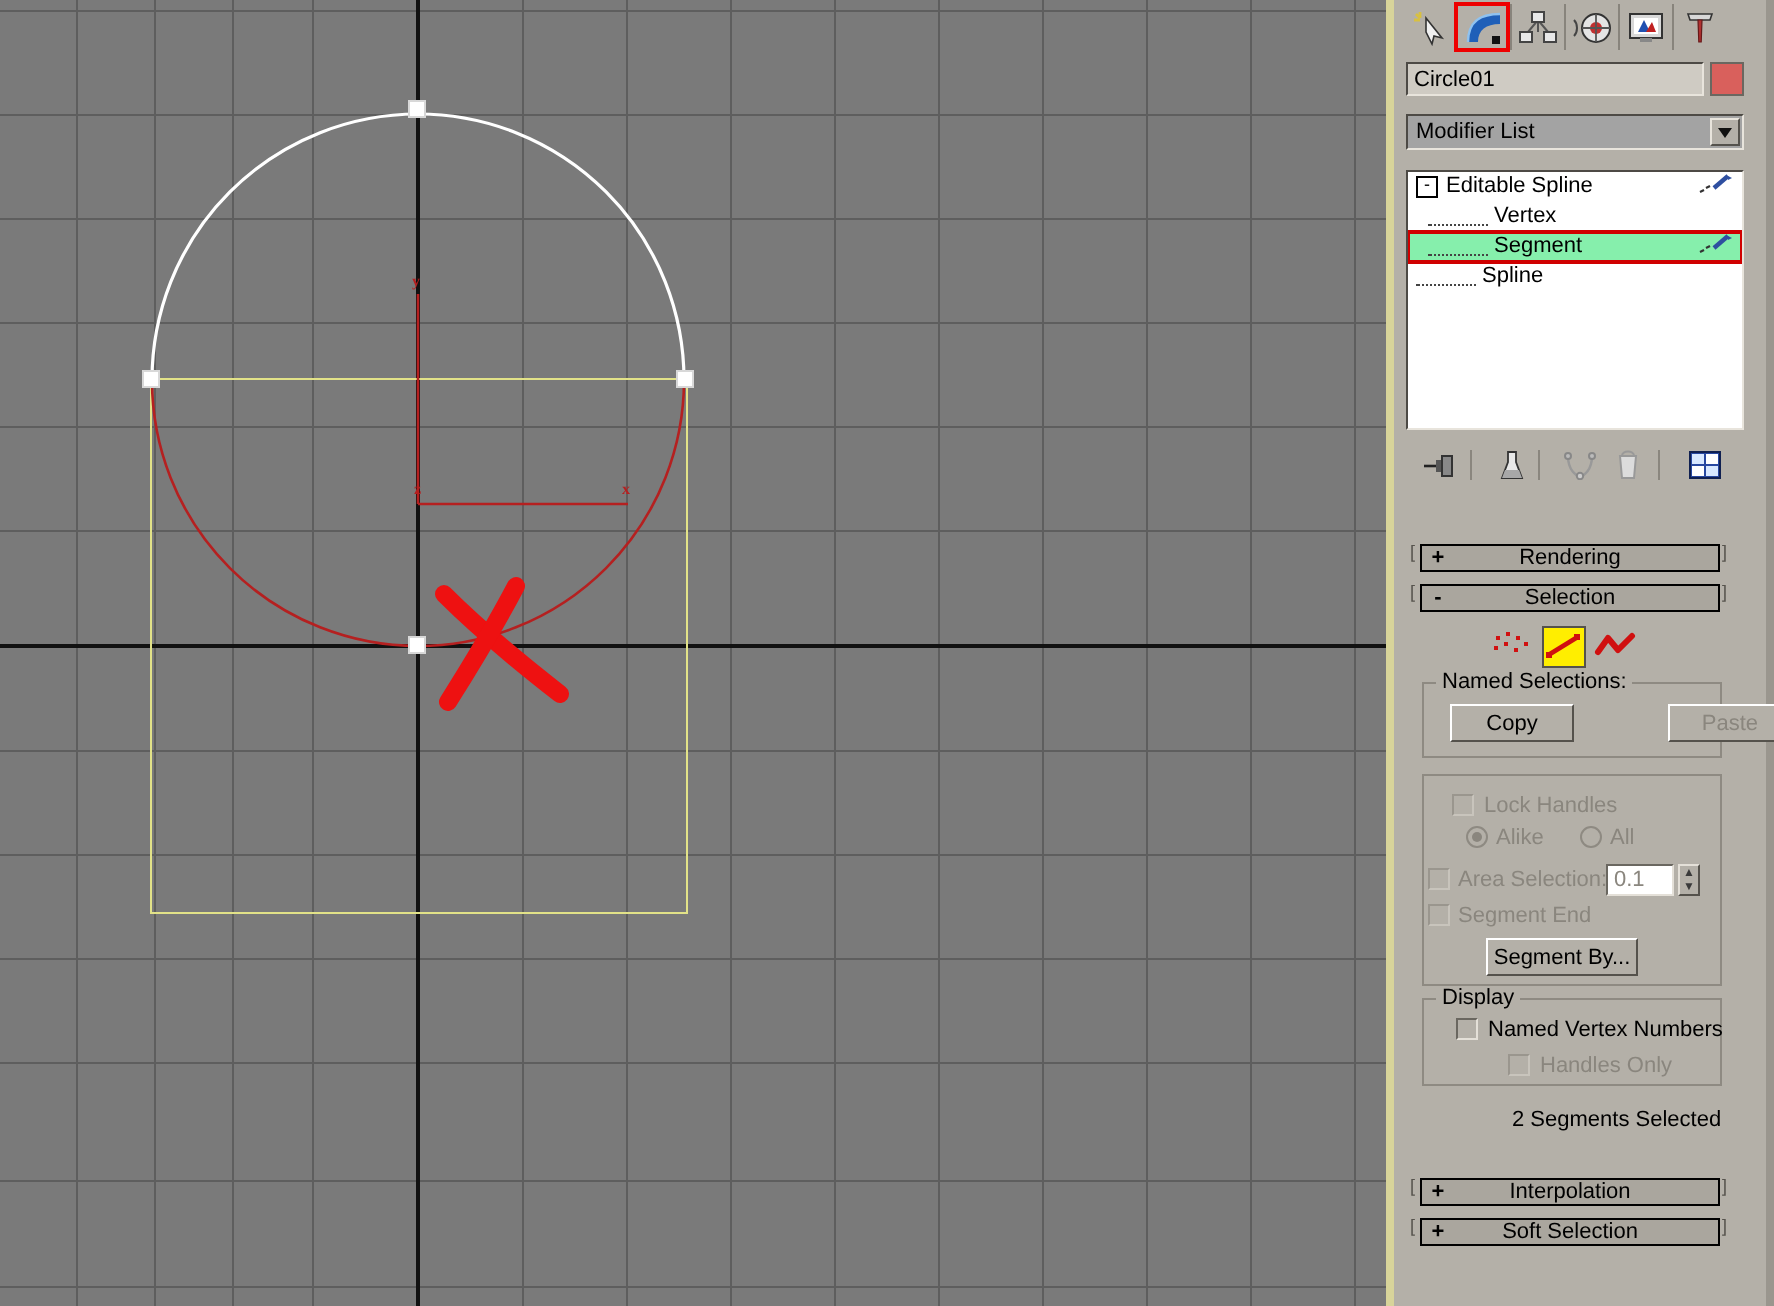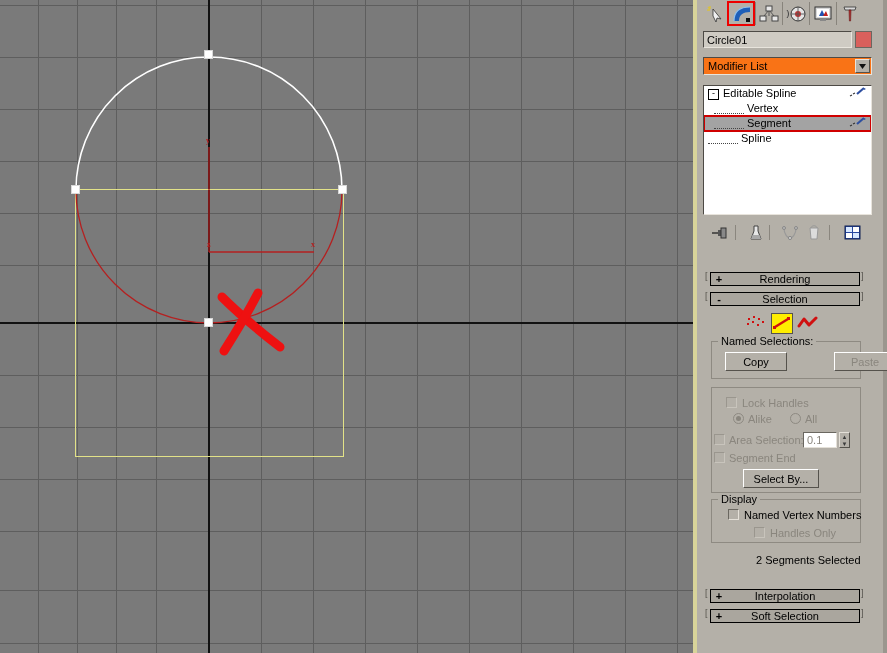--- a/index.html
+++ b/index.html
@@ -50,38 +50,38 @@
   
   #namefield{position:absolute;left:703px;top:31px;width:149px;height:17px;
              background:#cfcbc3;border:1px solid #4d4a45;
              border-right-color:#e8e4dc;border-bottom-color:#e8e4dc;
              box-sizing:border-box;padding:2px 0 0 3px;font-size:11px;}
   #colorswatch{position:absolute;left:855px;top:31px;width:17px;height:17px;
                background:#d9605c;border:1px solid #6a6760;box-sizing:border-box;}
 
   
   #modlist{position:absolute;left:703px;top:57px;width:169px;height:18px;
-           background:#f97316;border:1px solid #4d4a45;
+           background:#a3a3a3;border:1px solid #4d4a45;
            border-right-color:#e8e4dc;border-bottom-color:#e8e4dc;
            box-sizing:border-box;text-align:right;}
   #modlist .lbl{position:absolute;left:4px;top:2px;font-size:11px;}
   #modlist .arrow{position:absolute;right:1px;top:1px;width:15px;height:14px;
                   background:#b4b0a8;border:1px solid #e8e4dc;
                   border-right-color:#55524c;border-bottom-color:#55524c;
                   box-sizing:border-box;
                   display:flex;align-items:center;justify-content:center;}
 
   
   #stack{position:absolute;left:703px;top:85px;width:169px;height:130px;
          background:#ffffff;border:1px solid #4d4a45;
          border-right-color:#e8e4dc;border-bottom-color:#e8e4dc;
          box-sizing:border-box;overflow:hidden;}
   .stackrow{position:relative;height:15px;line-height:15px;padding-left:4px;
             font-size:11px;white-space:nowrap;}
-  .stackrow.selected{background:#a3a3a3;outline:2px solid #d00000;
+  .stackrow.selected{background:#86efac;outline:2px solid #d00000;
                      outline-offset:-1px;}
   .stackrow .plusbox{display:inline-block;width:9px;height:9px;
                      border:1px solid #000;background:#fff;
                      line-height:7px;text-align:center;font-size:9px;
                      vertical-align:middle;margin-right:4px;}
   .stackrow .dots{display:inline-block;width:30px;
                   border-bottom:1px dotted #444;height:8px;
                   vertical-align:middle;margin-right:3px;}
   .stackrow .pencil{position:absolute;right:4px;top:1px;}
 
@@ -417,21 +417,21 @@
     <div class="spinfield" style="left:99px;top:126px;width:34px;height:16px;">0.1</div>
     <div class="spinner" style="left:135px;top:126px;">
       <span class="a">▲</span>
       <span class="a">▼</span>
     </div>
 
     <div class="cb dim" style="left:10px;top:146px;"></div>
     <span class="lbl dim" style="left:25px;top:146px;">Segment End</span>
 
     <div class="btn" style="position:absolute;left:39px;top:163px;width:76px;height:19px;">
-      <span>Select By...</span>
+      <span>Segment By...</span>
     </div>
 
     <div class="grp" style="left:7px;top:193px;width:150px;height:44px;">
       <span class="grp-lbl">Display</span>
     </div>
     <div class="cb" style="left:24px;top:203px;"></div>
     <span class="lbl" style="left:40px;top:203px;">Named Vertex Numbers</span>
     <div class="cb dim" style="left:50px;top:221px;"></div>
     <span class="lbl dim" style="left:66px;top:221px;">Handles Only</span>
 

